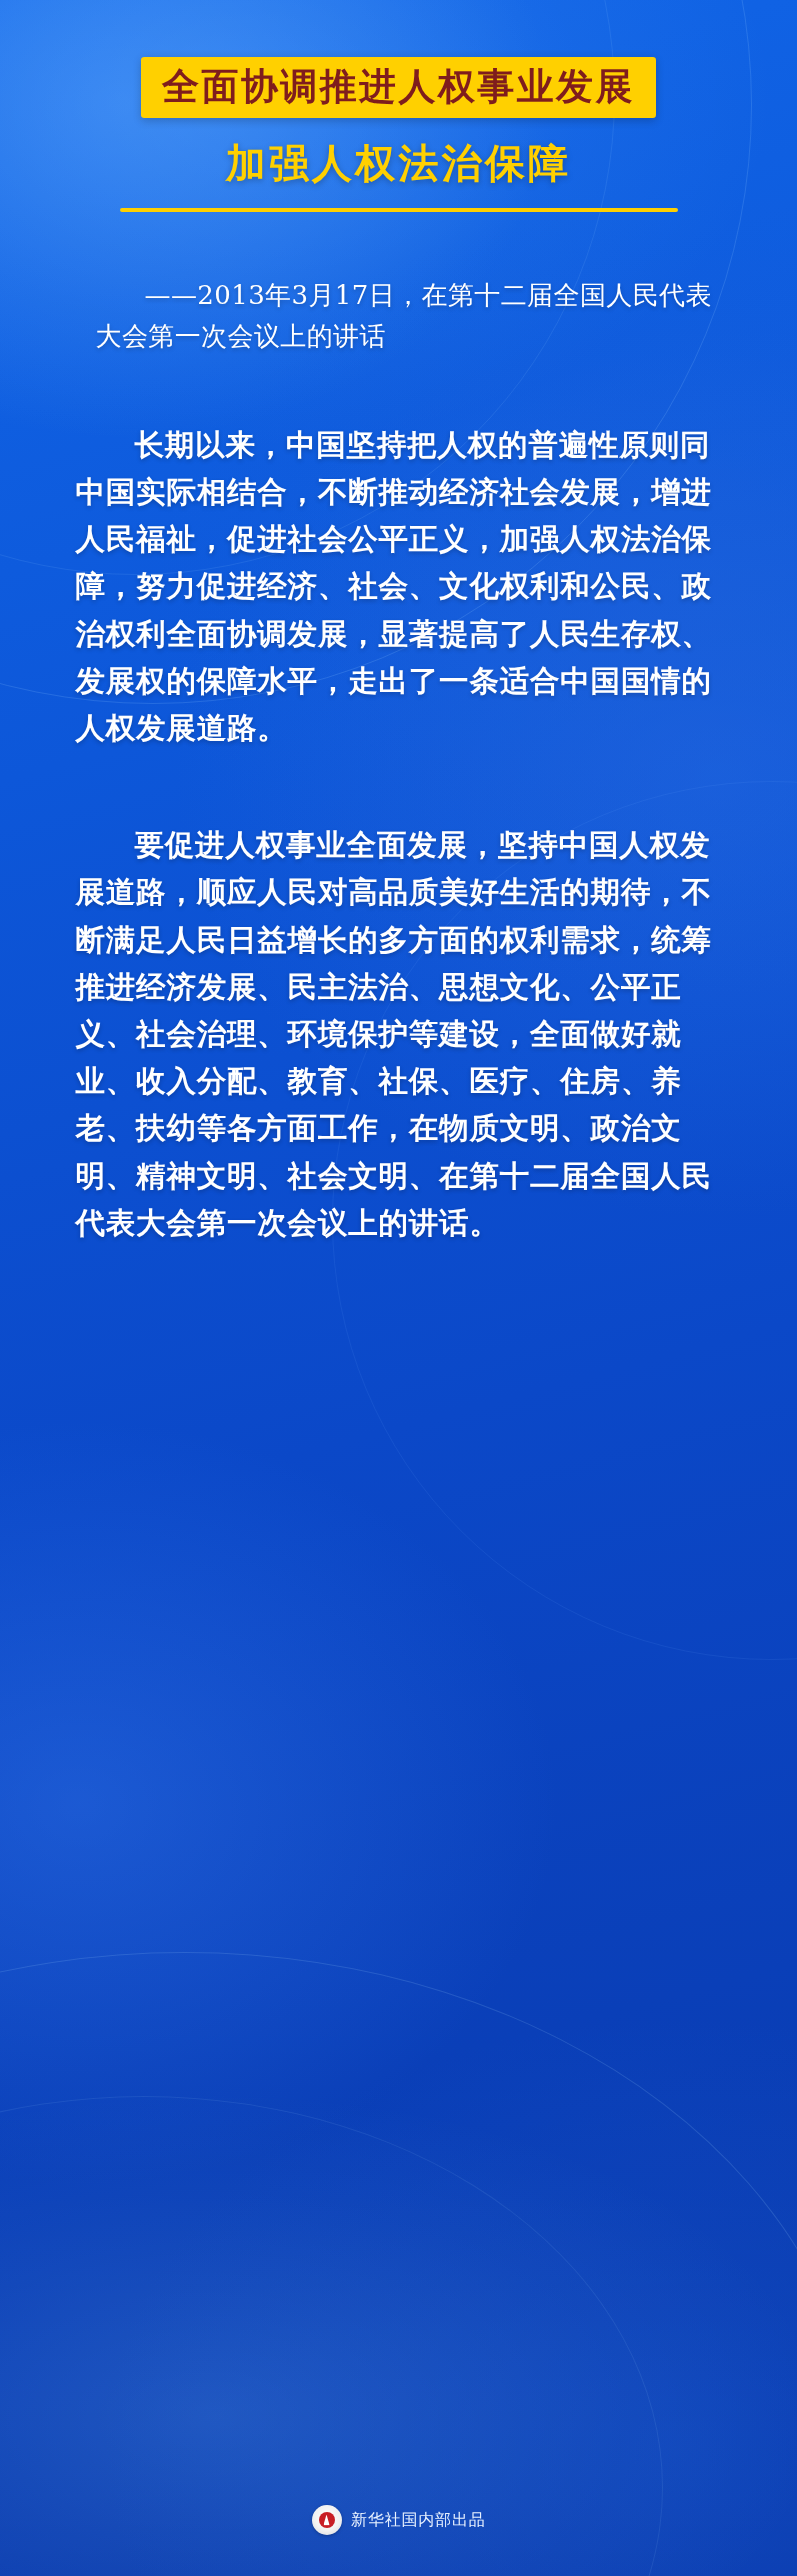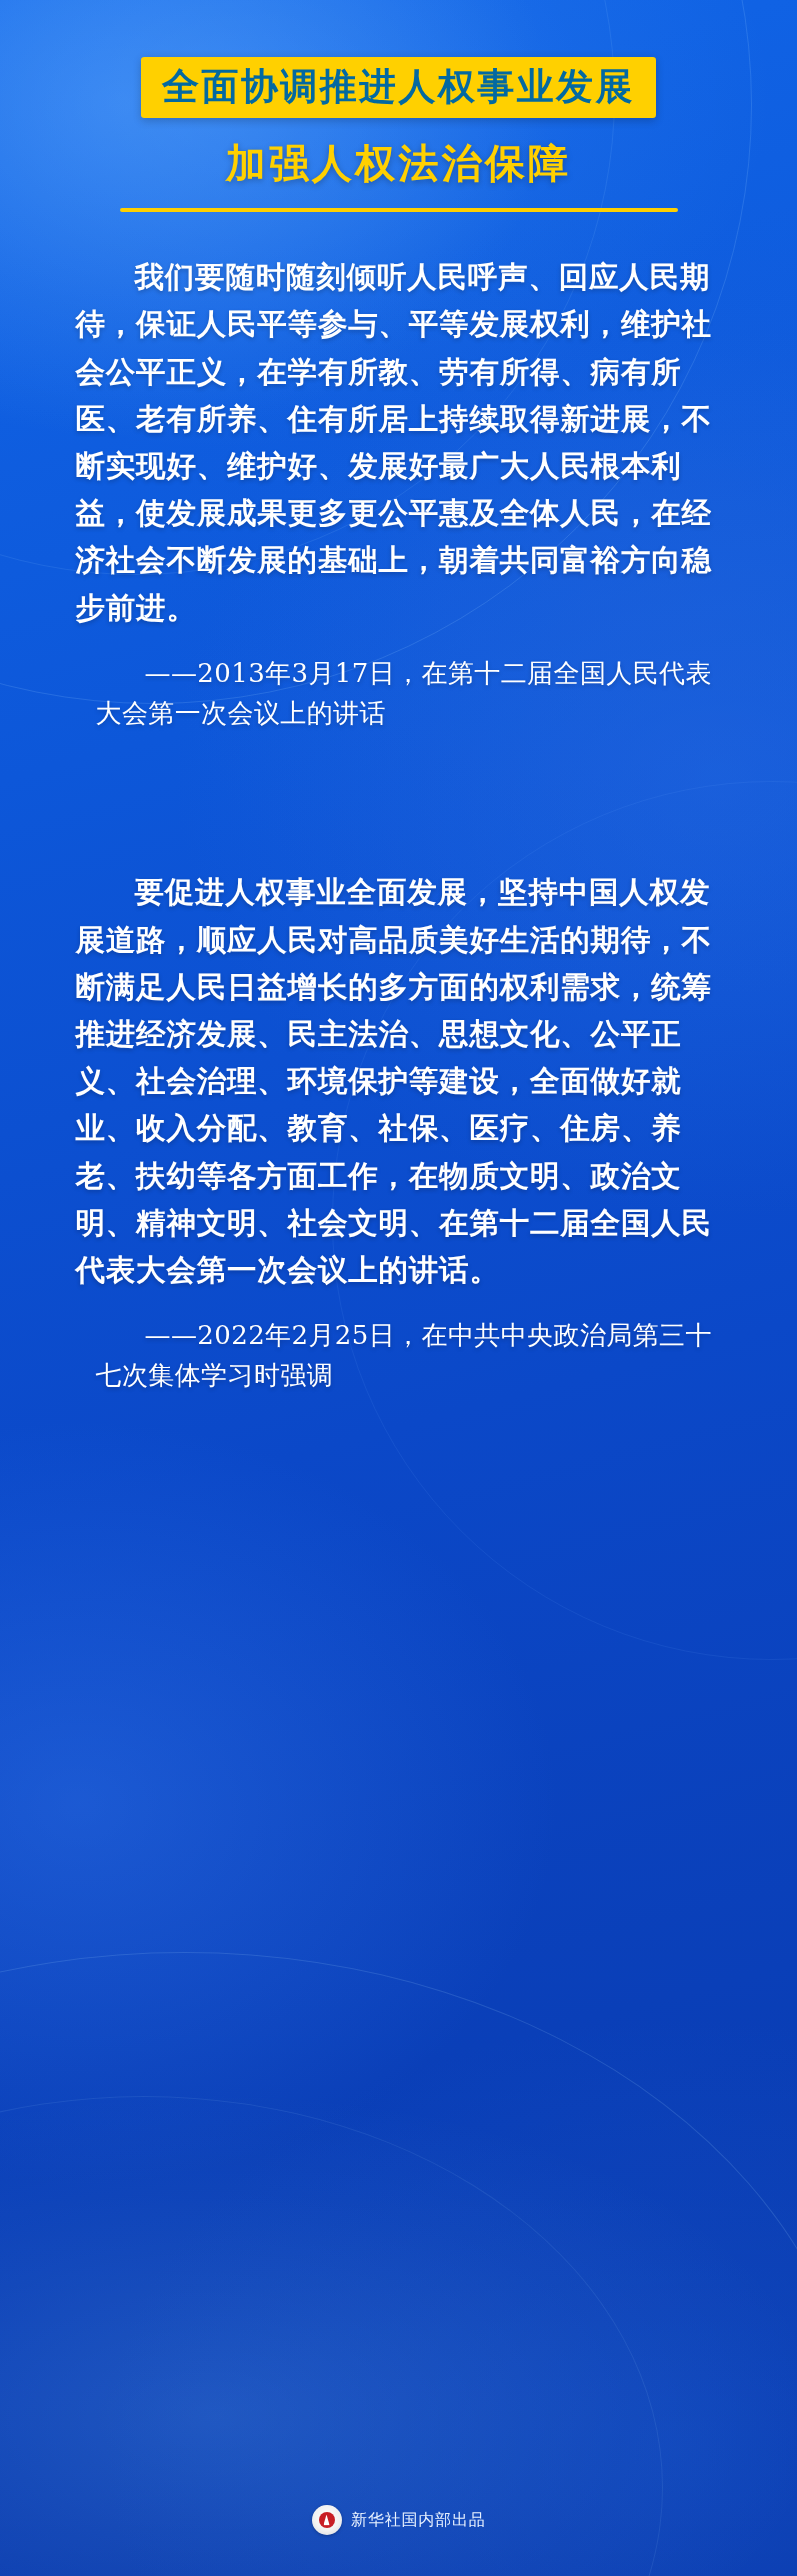--- a/index.html
+++ b/index.html
@@ -63,21 +63,21 @@
 
   
   .header {
     position: relative;
     padding-top: 57px;
     text-align: center;
   }
   .title-band {
     display: inline-block;
     background: #ffd000;
-    color: #0369a1;
+    color: #7f1d1d;
     font-size: 37px;
     font-weight: bold;
     letter-spacing: 2.4px;
     padding: 9.6px 21px 11px 21px;
     border-radius: 3.2px;
     font-family: "DejaVu Sans", "Liberation Sans", sans-serif;
     line-height: 1.1;
     box-shadow: 0 2.4px 8px rgba(0,0,0,0.20);
   }
   .title-sub {
@@ -192,34 +192,33 @@
 
   <div class="header">
     <div class="title-band">全面协调推进人权事业发展</div>
     <div class="title-sub">加强人权法治保障</div>
     <div class="rule"></div>
   </div>
 
   <div class="content">
 
     <div class="quote-block">
-      <div class="quote-text">我们要随时随刻倾听人民呼声、回应人民期待，保证人民平等参与、平等发展权利，维护社会公平正义，在学有所教、劳有所得、病有所医、老有所养、住有所居上持续取得新进展，不断实现好、维护好、发展好最广大人民根本利益，使发展成果更多更公平惠及全体人民，在经济社会不断发展的基础上，朝着共同富裕方向稳步前进。</div>
       <div class="quote-source">——2013年3月17日，在第十二届全国人民代表大会第一次会议上的讲话</div>
     </div>
 
     <div class="gap-1"></div>
 
     <div class="quote-block">
+      <div class="quote-text">长期以来，中国坚持把人权的普遍性原则同中国实际相结合，不断推动经济社会发展，增进人民福祉，促进社会公平正义，加强人权法治保障，努力促进经济、社会、文化权利和公民、政治权利全面协调发展，显著提高了人民生存权、发展权的保障水平，走出了一条适合中国国情的人权发展道路。</div>
     </div>
 
     <div class="gap-2"></div>
 
     <div class="quote-block">
       <div class="quote-text">要促进人权事业全面发展，坚持中国人权发展道路，顺应人民对高品质美好生活的期待，不断满足人民日益增长的多方面的权利需求，统筹推进经济发展、民主法治、思想文化、公平正义、社会治理、环境保护等建设，全面做好就业、收入分配、教育、社保、医疗、住房、养老、扶幼等各方面工作，在物质文明、政治文明、精神文明、社会文明、在第十二届全国人民代表大会第一次会议上的讲话。</div>
-      <div class="quote-source">——2022年2月25日，在中共中央政治局第三十七次集体学习时强调</div>
     </div>
 
   </div>
 
   <div class="footer">
     <span class="logo-badge"></span>
     <span class="footer-text">新华社国内部出品</span>
   </div>
 
 </div>

